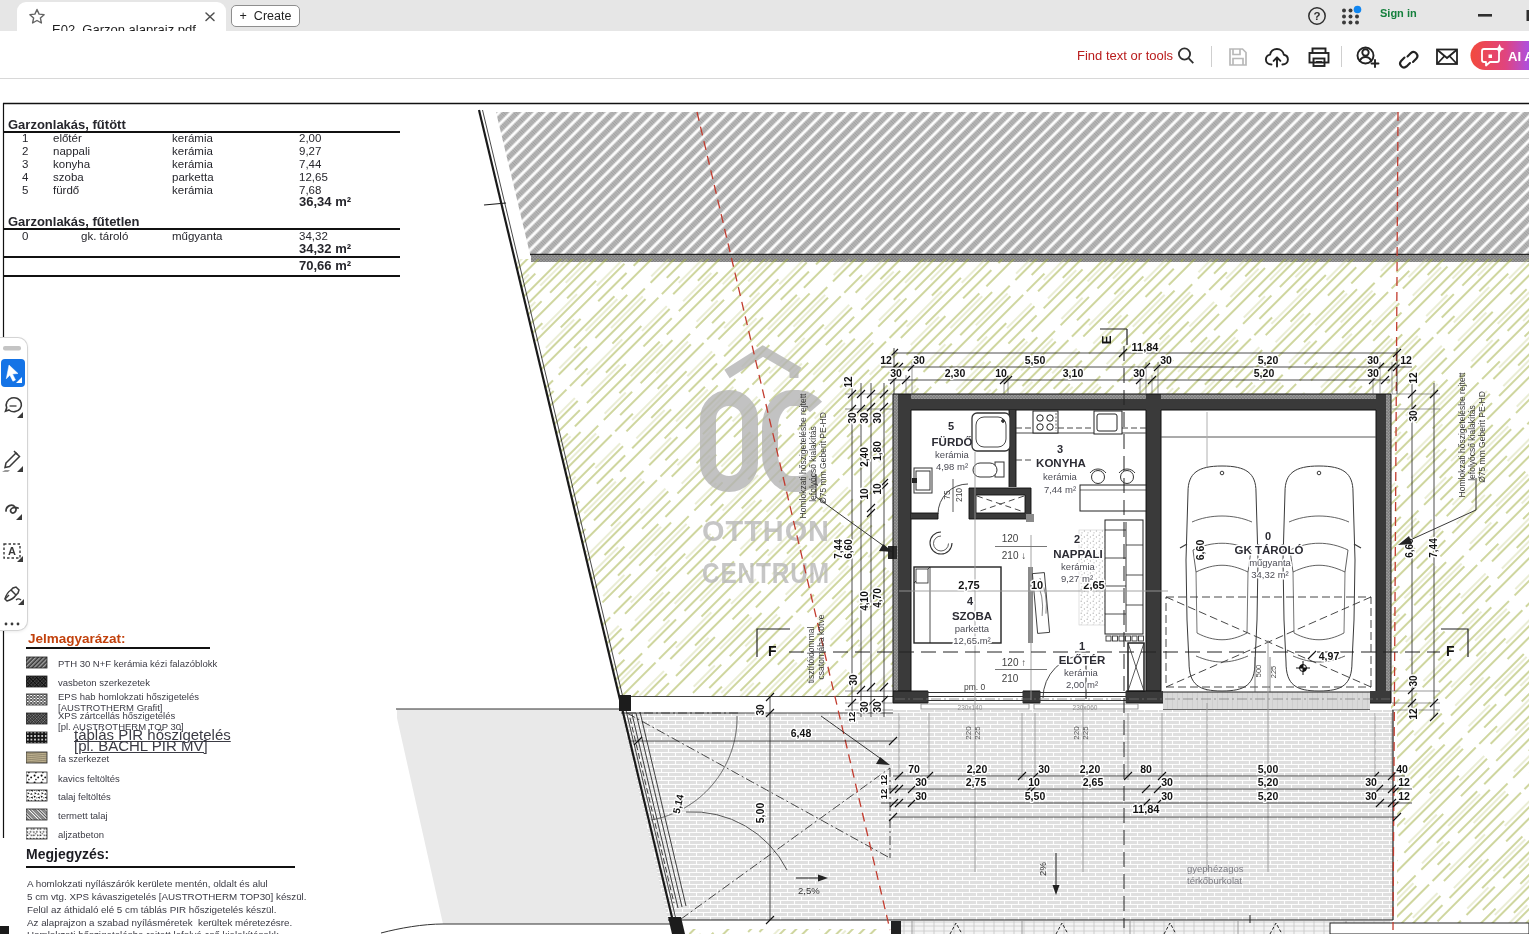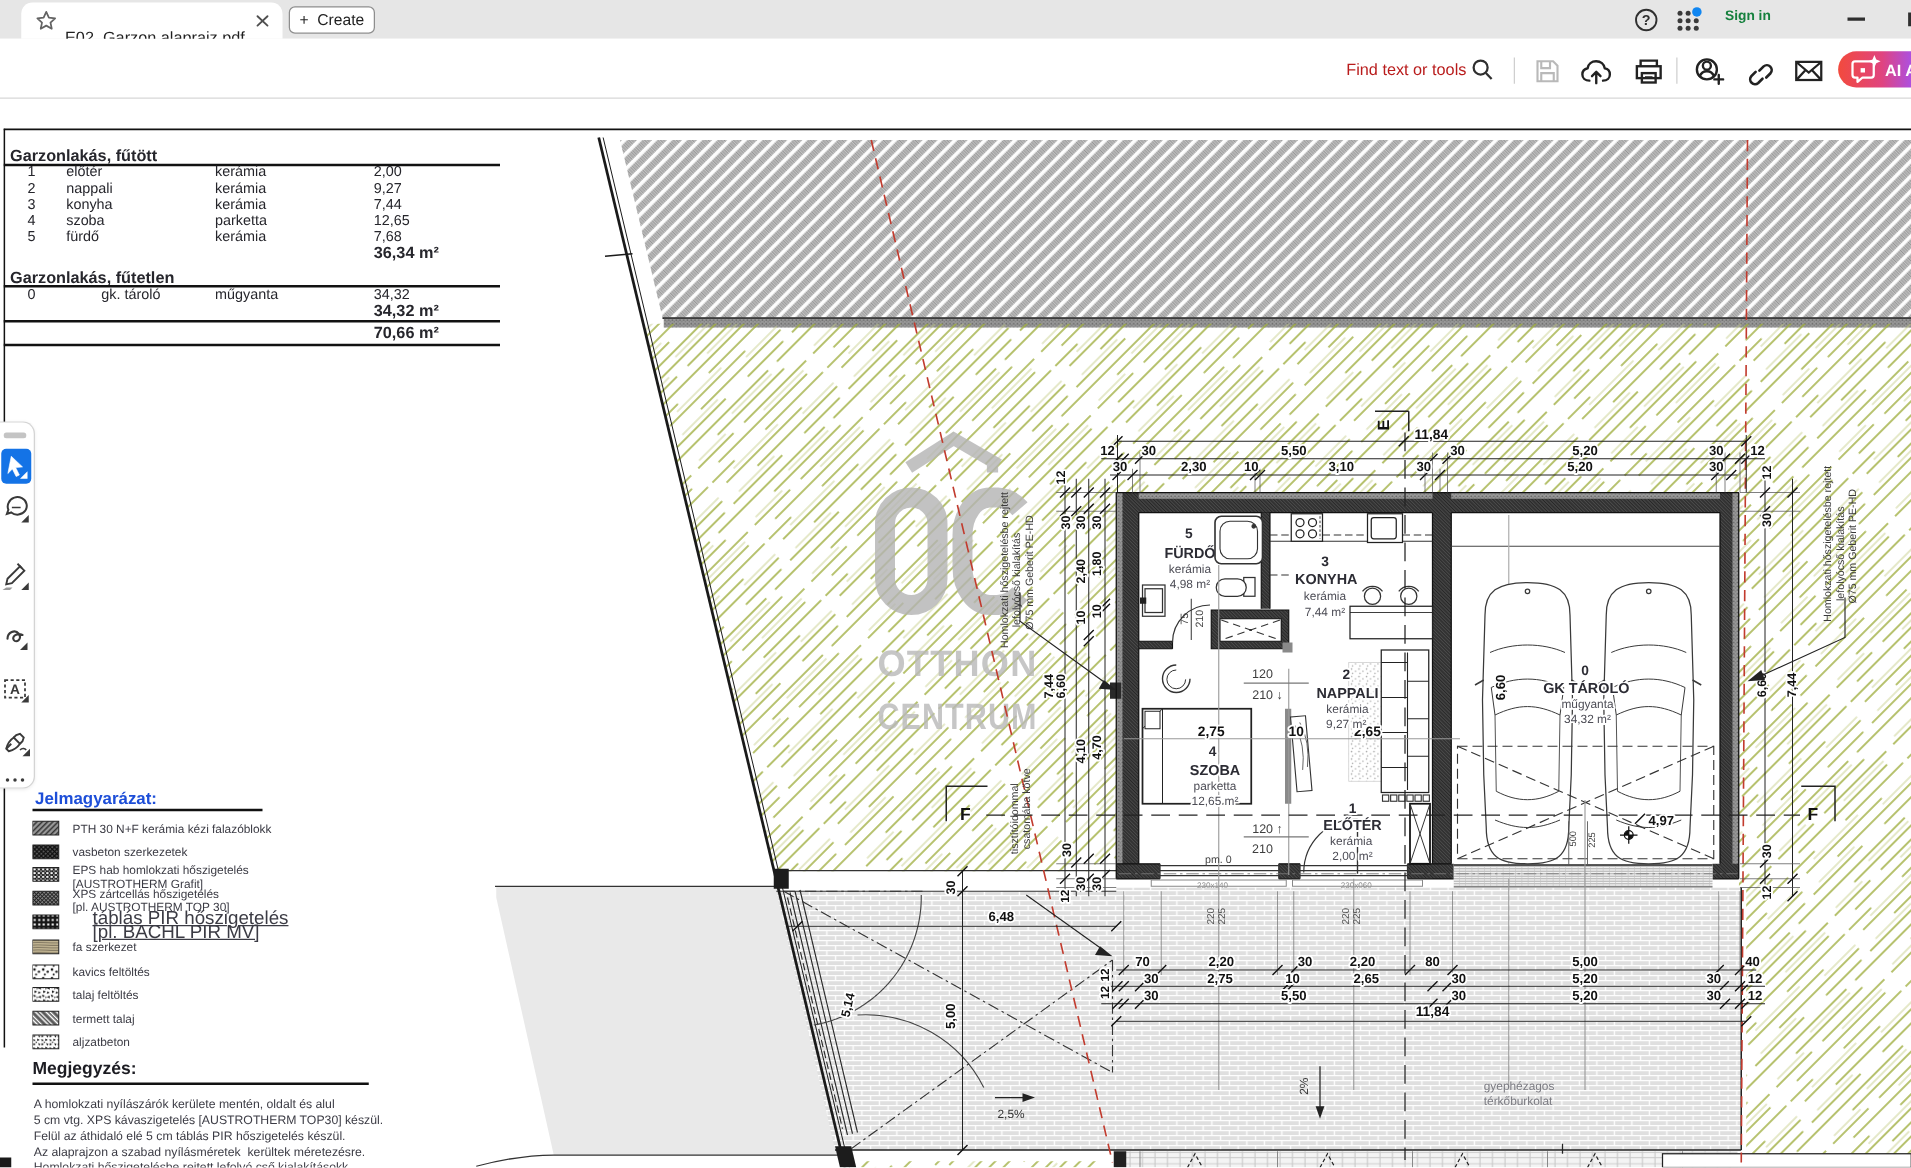--- a/index.html
+++ b/index.html
@@ -755,21 +755,21 @@
 
   <div class="abs" style="left:299px;top:241px;font-size:13px;font-weight:bold;white-space:nowrap;">34,32 m²</div>
   <div class="abs" style="left:3px;top:256px;width:397px;height:1.5px;background:#111;"></div>
 
   <div class="abs" style="left:299px;top:258px;font-size:13px;font-weight:bold;white-space:nowrap;">70,66 m²</div>
   <div class="abs" style="left:3px;top:275px;width:397px;height:1.5px;background:#111;"></div>
 </div>
 
 <div class="abs" style="left:0;top:0;color:#3b3b44;">
 
-  <div class="abs" style="left:28px;top:631px;font-size:13.5px;font-weight:bold;color:#1d4ed8;">Jelmagyarázat:</div>
+  <div class="abs" style="left:28px;top:631px;font-size:13.5px;font-weight:bold;color:#c2410c;">Jelmagyarázat:</div>
   <div class="abs" style="left:26px;top:647px;width:184px;height:1.5px;background:#111;"></div>
 
   <svg class="abs" style="left:26px;top:655px" width="22" height="186" viewBox="0 0 22 186">
     <defs>
       <pattern id="lg1" width="6" height="6" patternUnits="userSpaceOnUse" patternTransform="rotate(-45)">
         <rect width="6" height="6" fill="#a2a2a2"></rect>
           <path d="M0,1.2 h6 M0,4.2 h6" stroke="#333" stroke-width="1.4"></path>
       </pattern>
       <pattern id="lg2" width="5" height="5" patternUnits="userSpaceOnUse" patternTransform="rotate(45)">
         <rect width="5" height="5" fill="#606060"></rect>

